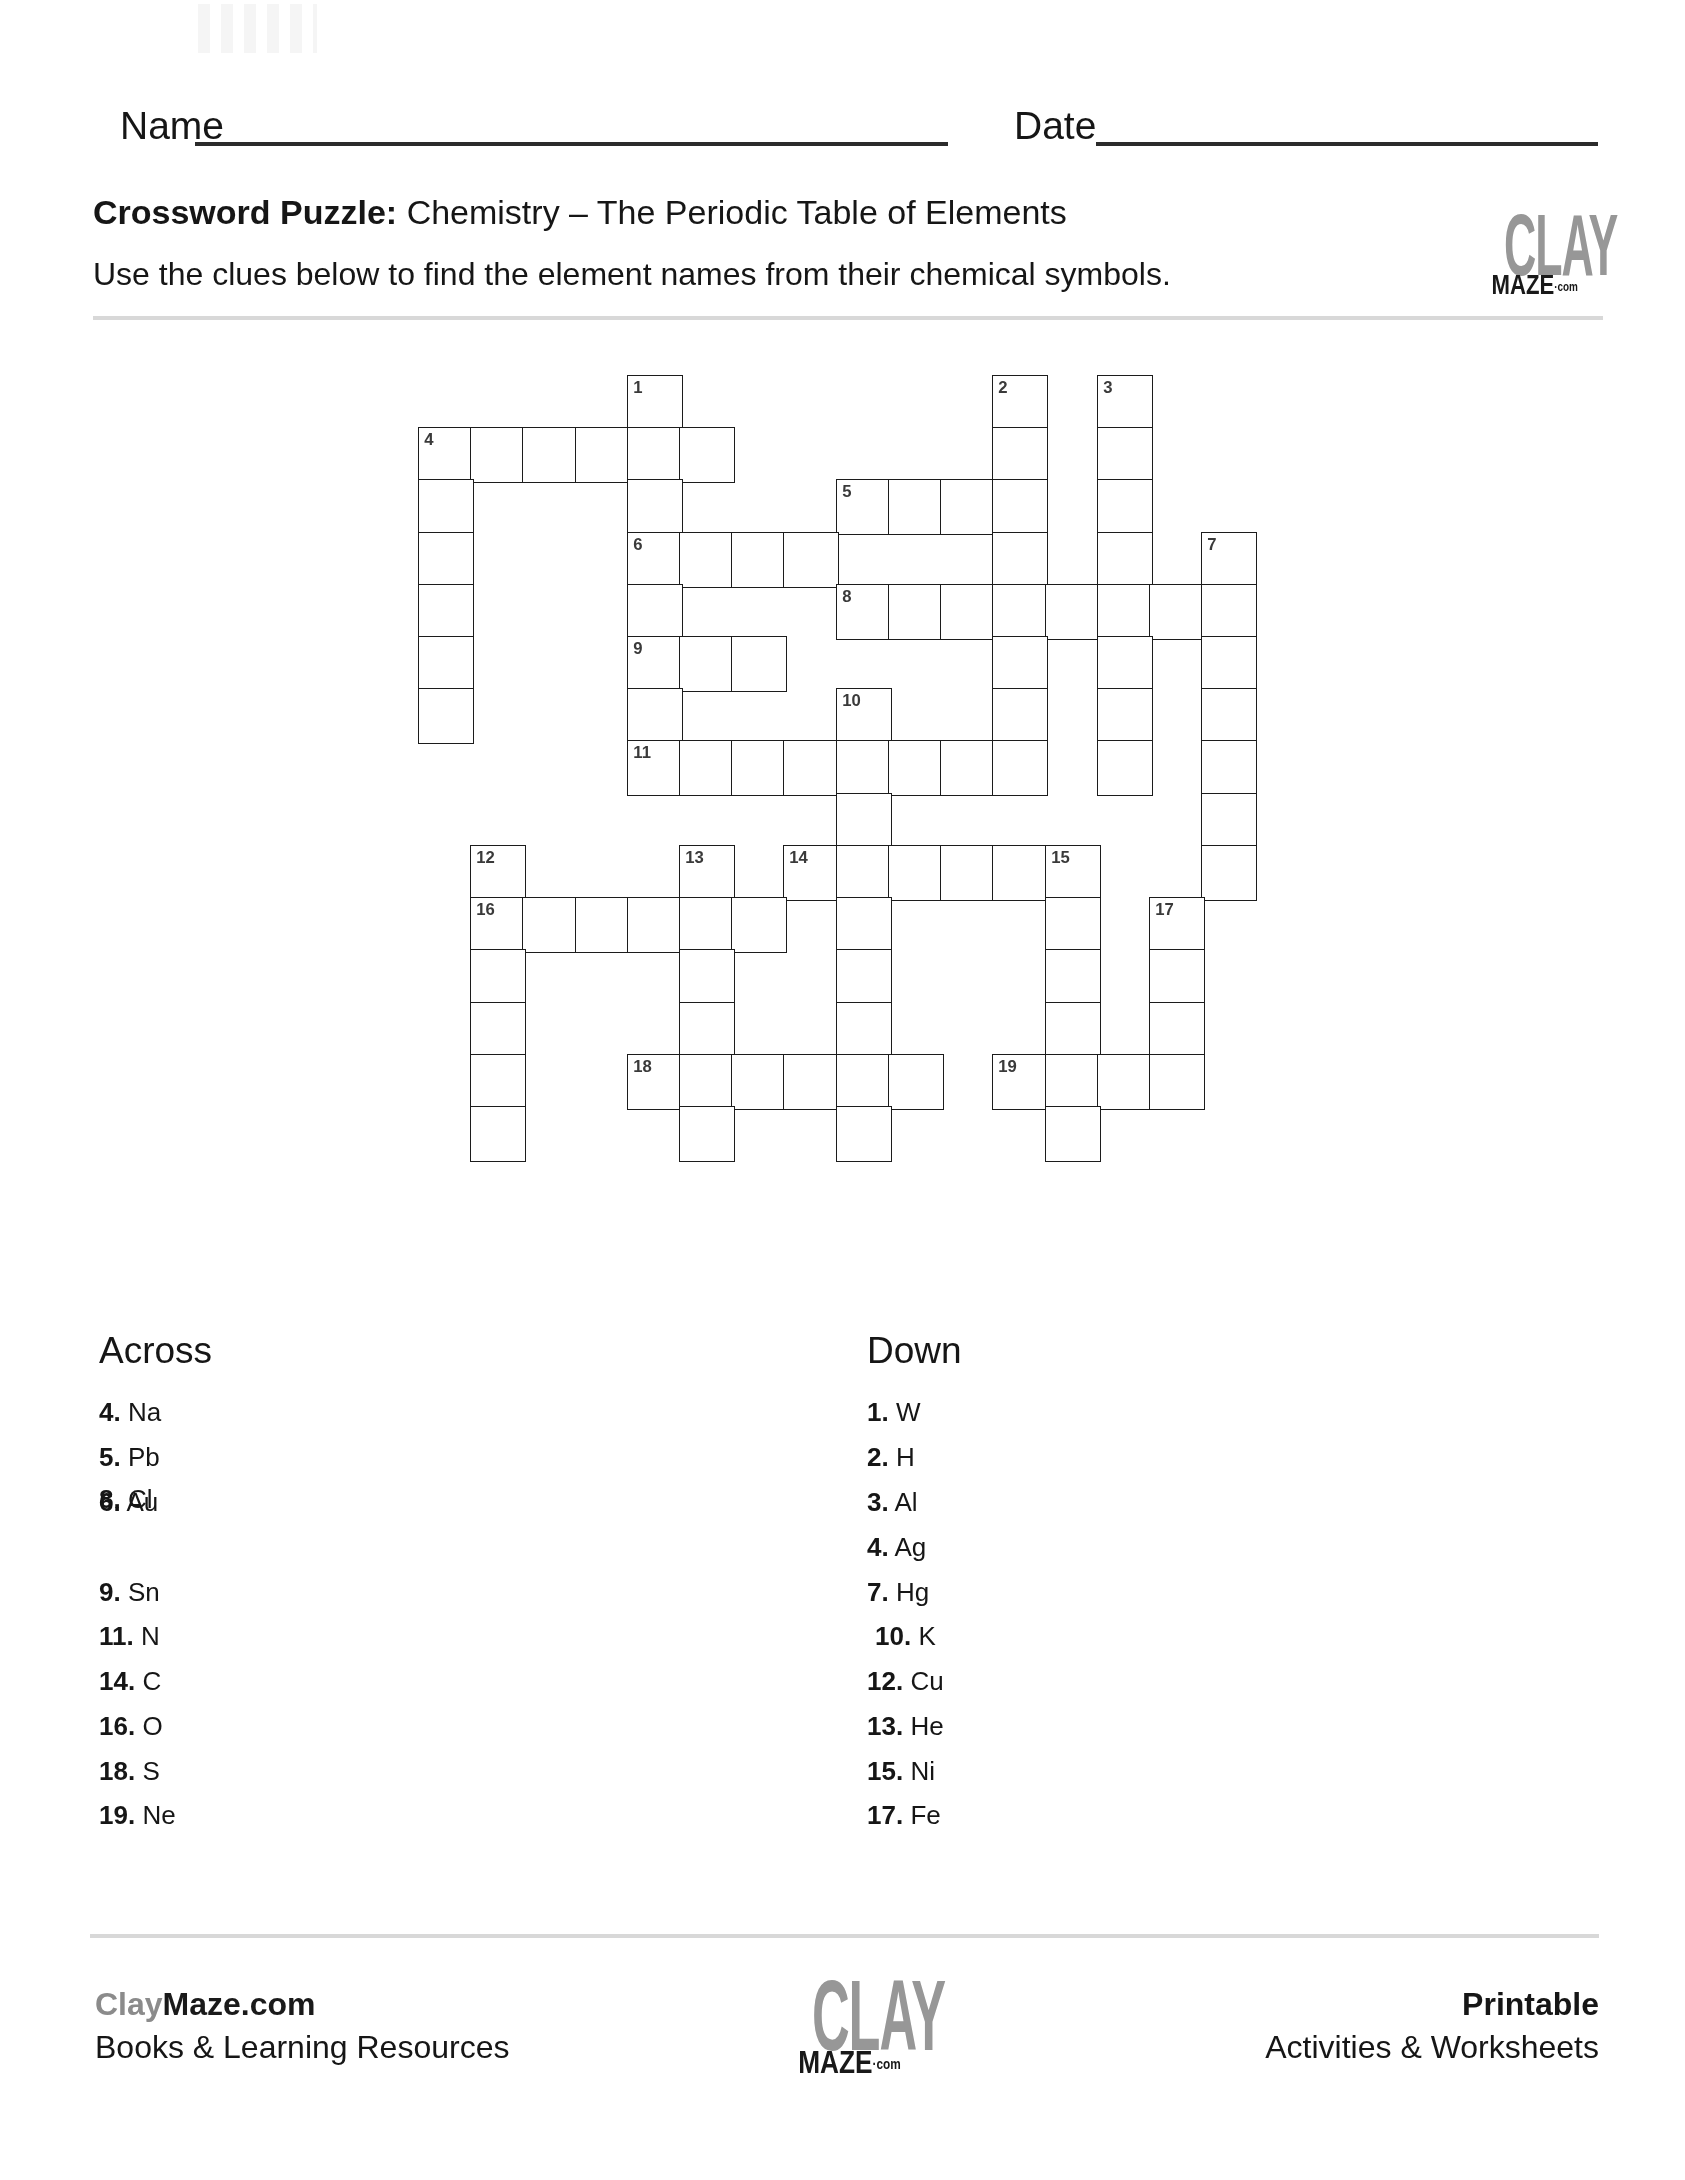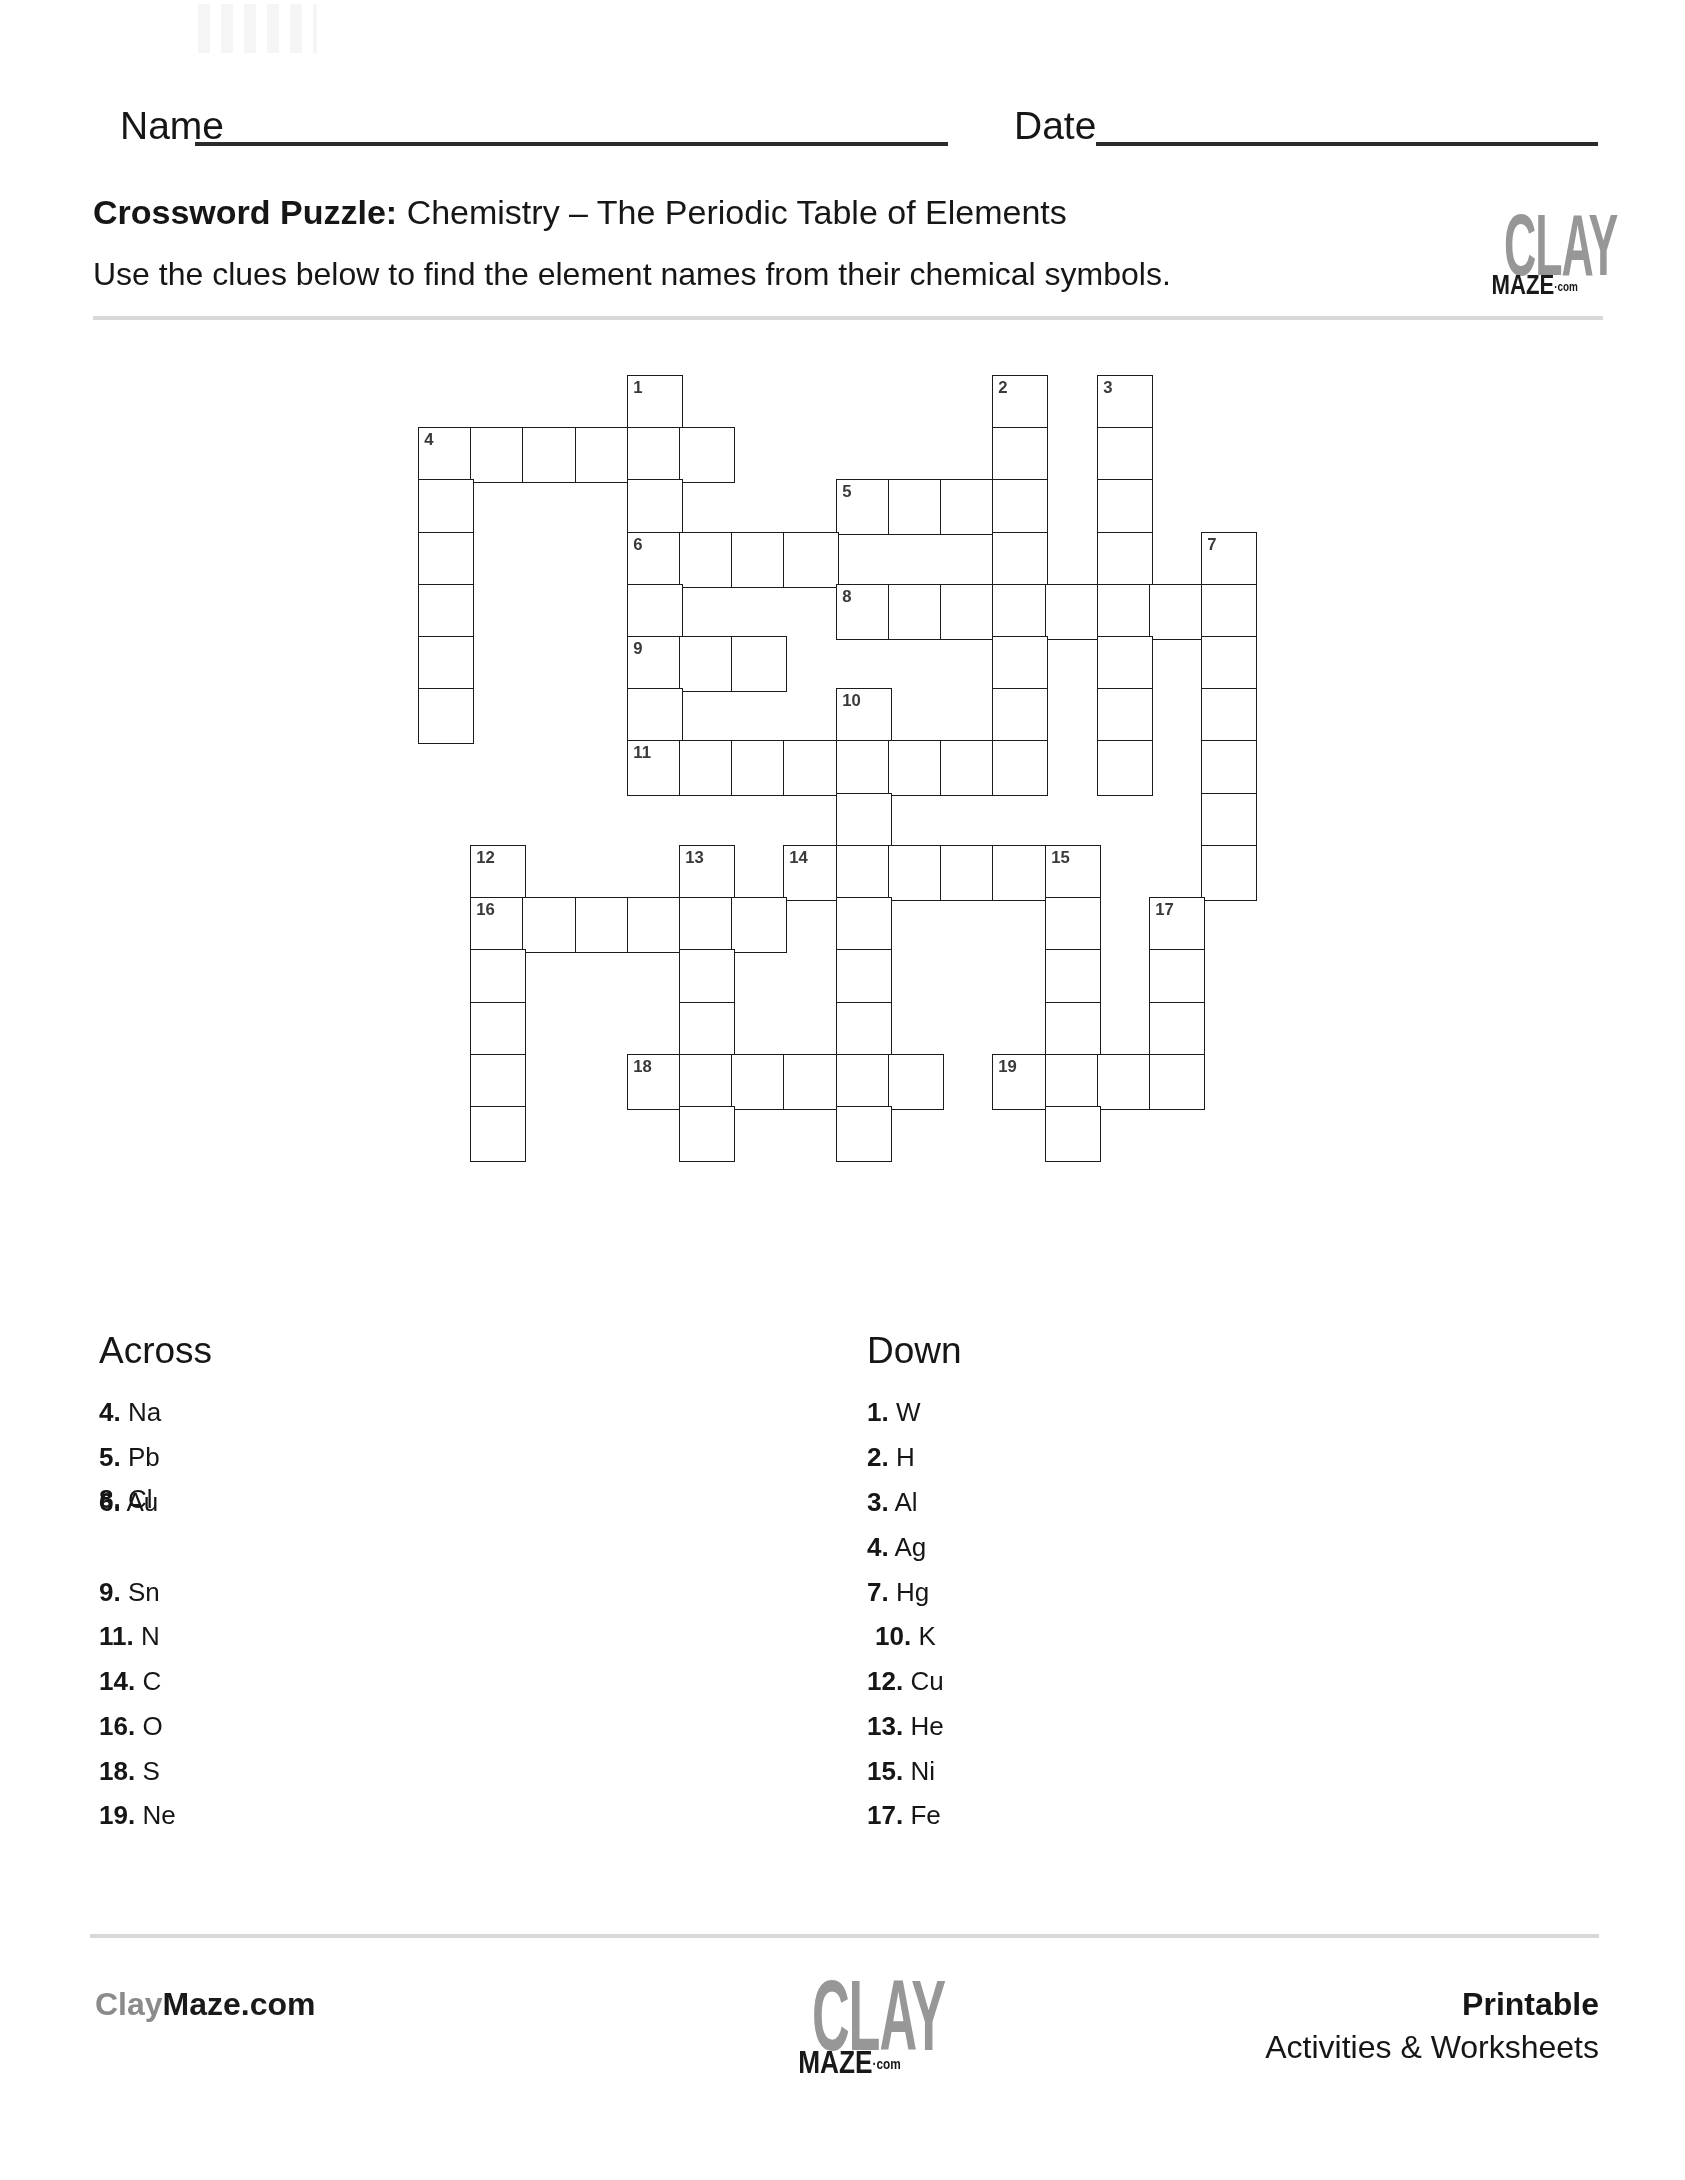--- a/index.html
+++ b/index.html
@@ -253,20 +253,21 @@
       <div class="clue" style="left: 867px; top: 1621px; margin-left: 8px;"><span class="num">10.</span><span> K</span></div>
       <div class="clue" style="left: 867px; top: 1666px;"><span class="num">12.</span><span> Cu</span></div>
       <div class="clue" style="left: 867px; top: 1711px;"><span class="num">13.</span><span> He</span></div>
       <div class="clue" style="left: 867px; top: 1756px;"><span class="num">15.</span><span> Ni</span></div>
       <div class="clue" style="left: 867px; top: 1800px;"><span class="num">17.</span><span> Fe</span></div>
     </div>
 
   <div class="divider divider-bottom"></div>
 
   <div class="footer-brand"><span class="gray">Clay</span><span class="dark">Maze.com</span></div>
+  <div class="footer-tagline">Books &amp; Learning Resources</div>
 
   <div class="logo logo-footer">
     <span class="clay">CLAY</span>
     <span class="mazerow"><span>MAZE</span><span class="suffix">·com</span></span>
   </div>
 
   <div class="footer-right1">Printable</div>
   <div class="footer-right2">Activities &amp; Worksheets</div>
 
 </div>

